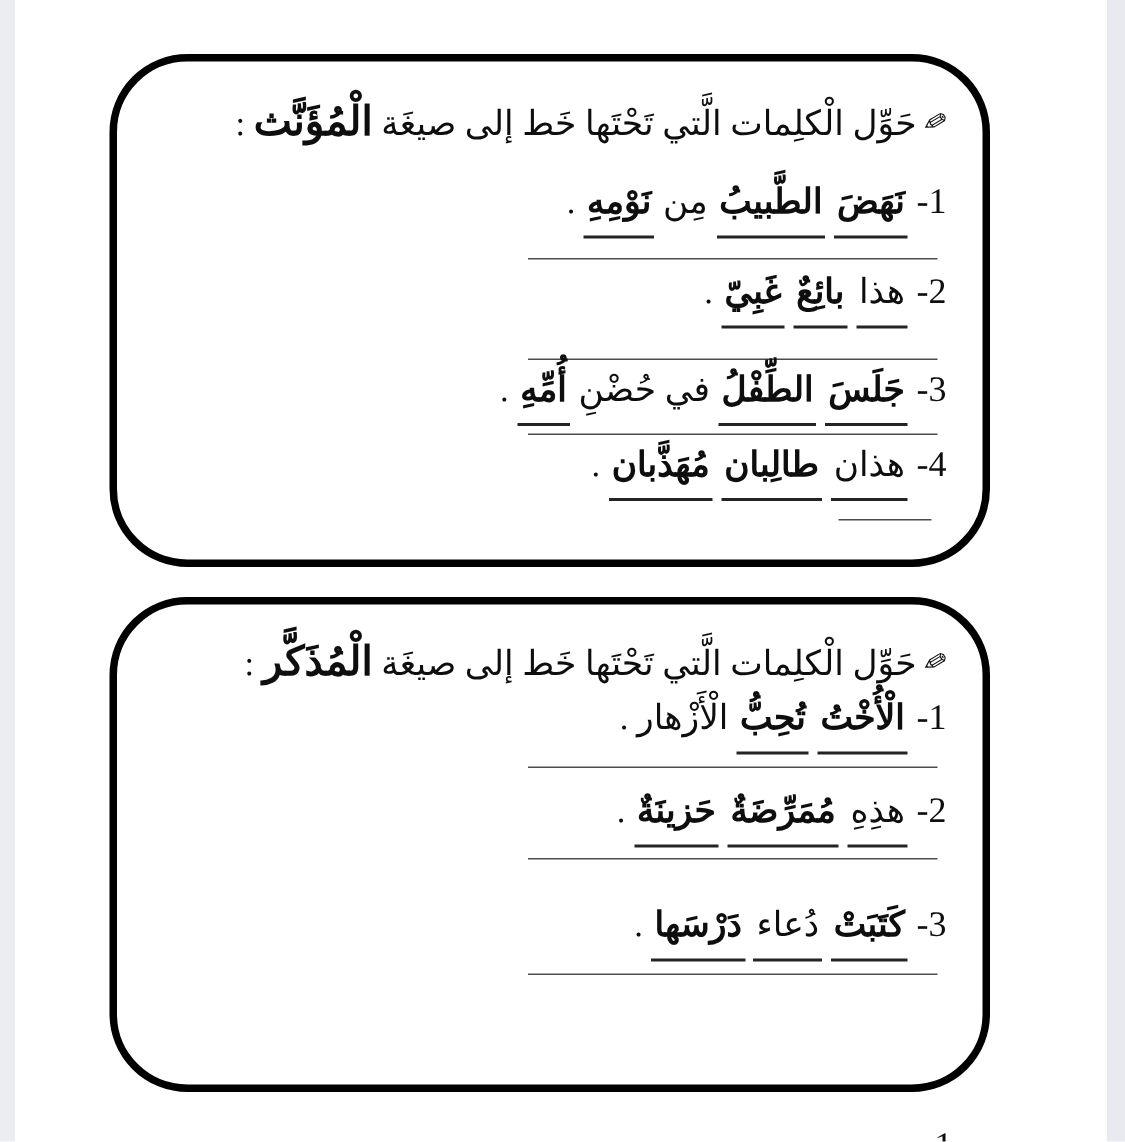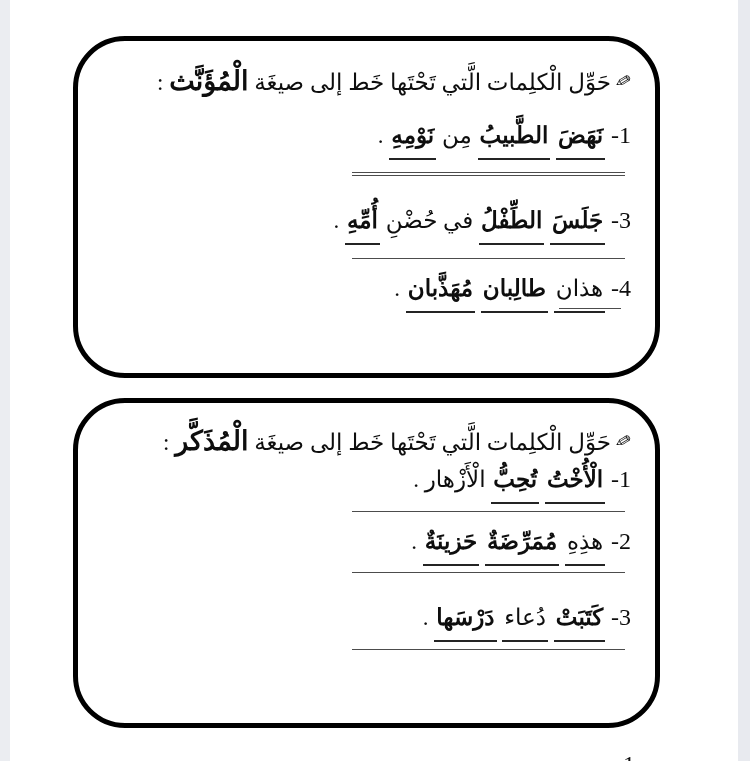--- a/index.html
+++ b/index.html
@@ -48,21 +48,21 @@
     height:0;border-top:1.6px solid #4c4c4c;width:273px;
     margin-left:auto;margin-right:6px;
   }
   .answer-line.short{width:62px;margin-right:10px;}
 
   
   #box1 .box-body > :nth-child(1){margin-top:16px;}
   #box1 .box-body > :nth-child(2){margin-top:17px;}
   #box1 .box-body > :nth-child(3){margin-top:2px;}
   #box1 .box-body > :nth-child(4){margin-top:24px;}
-  #box1 .box-body > :nth-child(5){margin-top:18px;}
+  #box1 .box-body > :nth-child(5){margin-top:0;}
   #box1 .box-body > :nth-child(6){margin-top:9px;}
   #box1 .box-body > :nth-child(7){}
   #box1 .box-body > :nth-child(8){margin-top:16px;}
 
   
   #box2 .box-body > :nth-child(1){}
   #box2 .box-body > :nth-child(2){margin-top:12px;}
   #box2 .box-body > :nth-child(3){margin-top:9px;}
   #box2 .box-body > :nth-child(4){margin-top:11px;}
   #box2 .box-body > :nth-child(5){margin-top:24px;}
@@ -82,20 +82,21 @@
   <div class="page-edge left"></div>
   <div class="page-edge right"></div>
 
   <section class="box" id="box1">
     <div class="heading">
       <span class="pen">✎</span><span class="heading-text"><span class="tok">حَوِّل</span> <span class="tok">الْكلِمات</span> <span class="tok">الَّتي</span> <span class="tok">تَحْتَها</span> <span class="tok">خَط</span> <span class="tok">إلى</span> <span class="tok">صيغَة</span> <span class="tok b">الْمُؤَنَّث</span> <span class="tok">:</span> </span>
     </div>
     <div class="box-body">
         <div class="sentence-row"><span class="item-number">1-</span> <span class="tok u b">نَهَضَ</span> <span class="tok u b">الطَّبيبُ</span> <span class="tok">مِن</span> <span class="tok u b">نَوْمِهِ</span> <span class="tok">.</span> </div>
         <div class="answer-line long"></div>
+        <div class="sentence-row"><span class="item-number">2-</span> <span class="tok u">هذا</span> <span class="tok u b">بائِعٌ</span> <span class="tok u b">غَبِيّ</span> <span class="tok">.</span> </div>
         <div class="answer-line long"></div>
         <div class="sentence-row"><span class="item-number">3-</span> <span class="tok u b">جَلَسَ</span> <span class="tok u b">الطِّفْلُ</span> <span class="tok">في</span> <span class="tok">حُضْنِ</span> <span class="tok u b">أُمِّهِ</span> <span class="tok">.</span> </div>
         <div class="answer-line long"></div>
         <div class="sentence-row"><span class="item-number">4-</span> <span class="tok u">هذان</span> <span class="tok u b">طالِبان</span> <span class="tok u b">مُهَذَّبان</span> <span class="tok">.</span> </div>
         <div class="answer-line short"></div>
       </div>
   </section>
 
   <section class="box" id="box2">
     <div class="heading">

